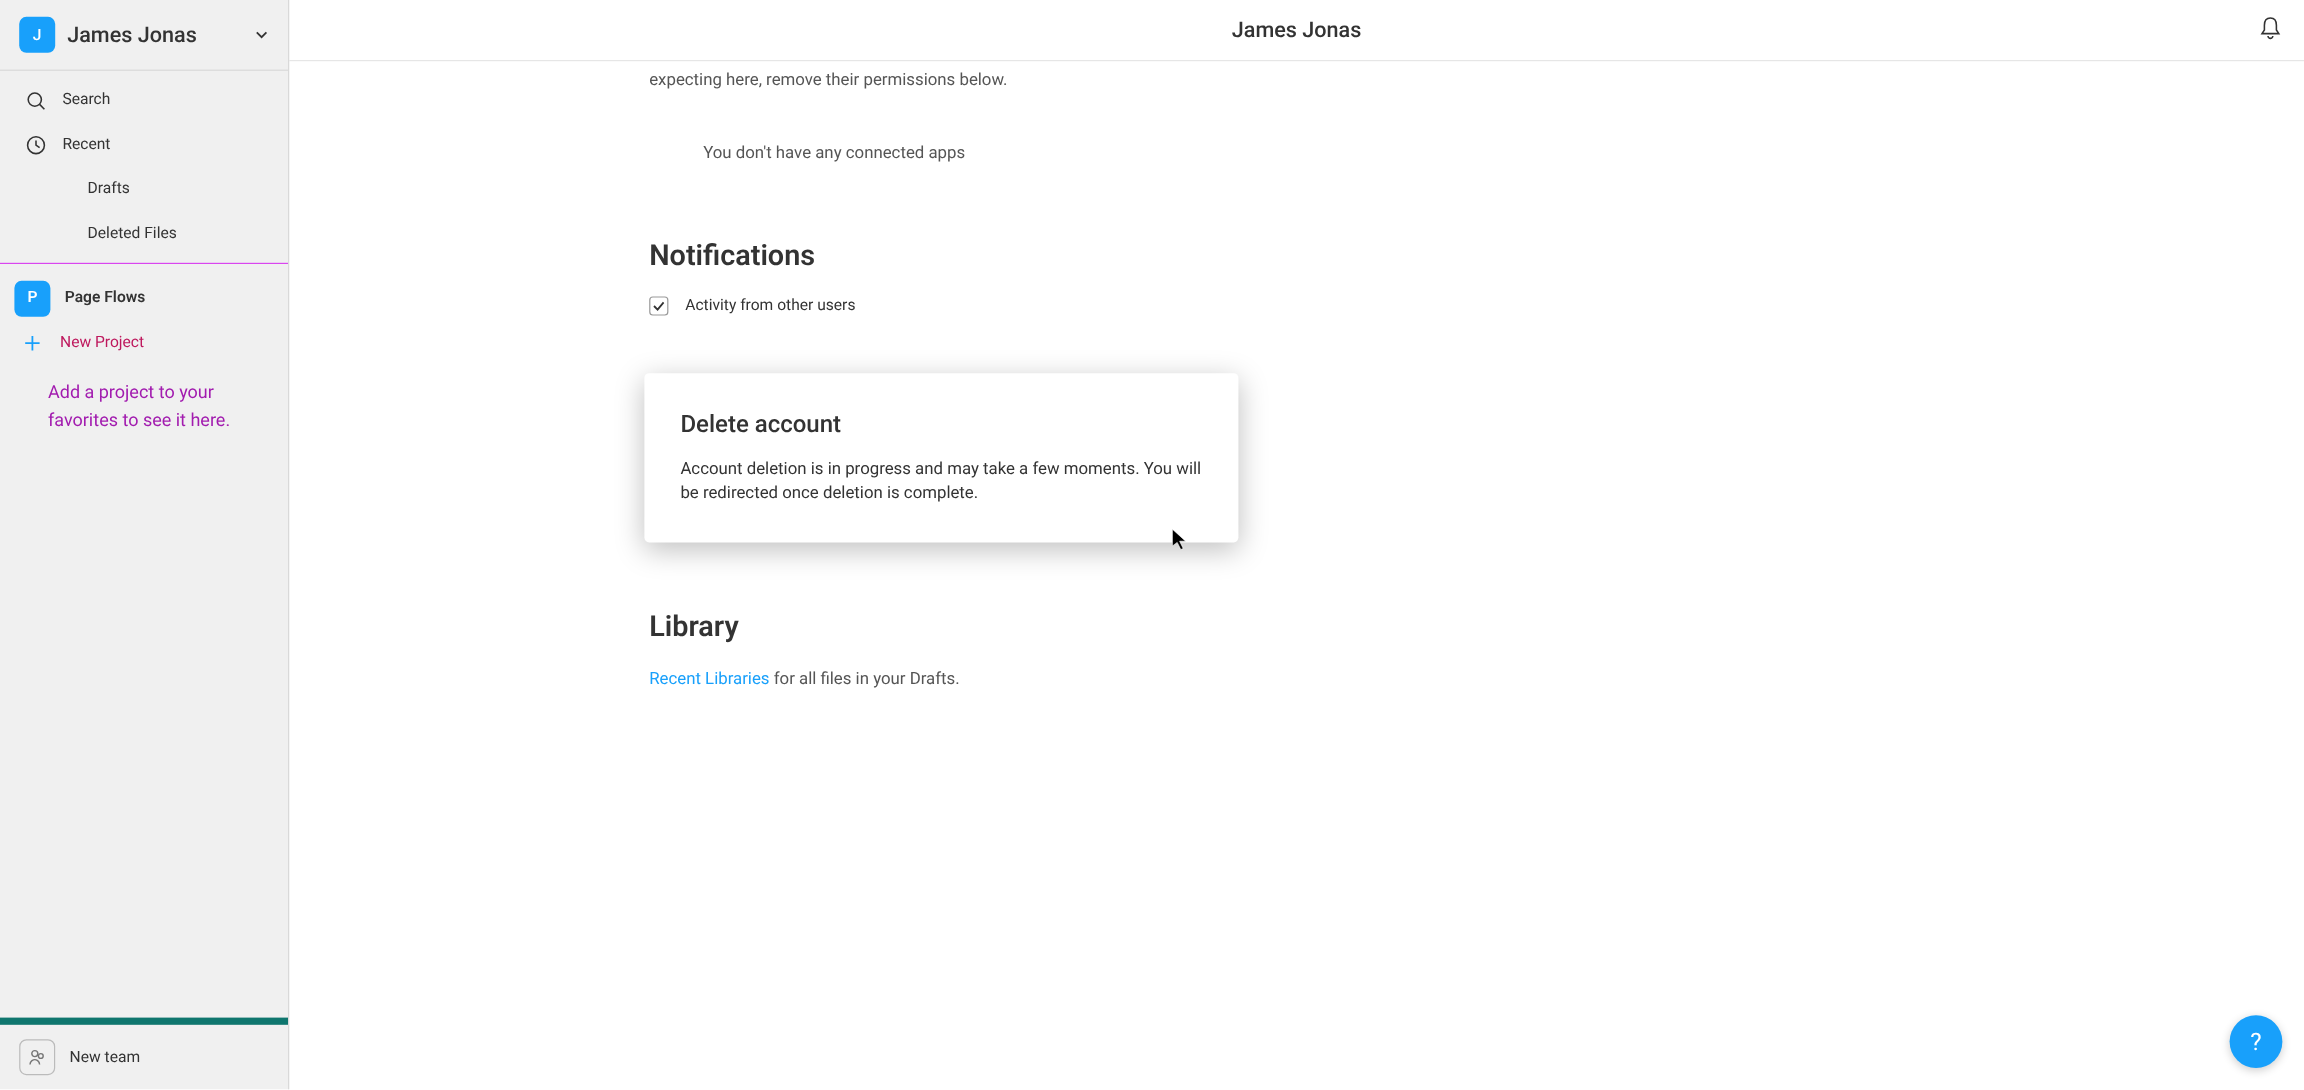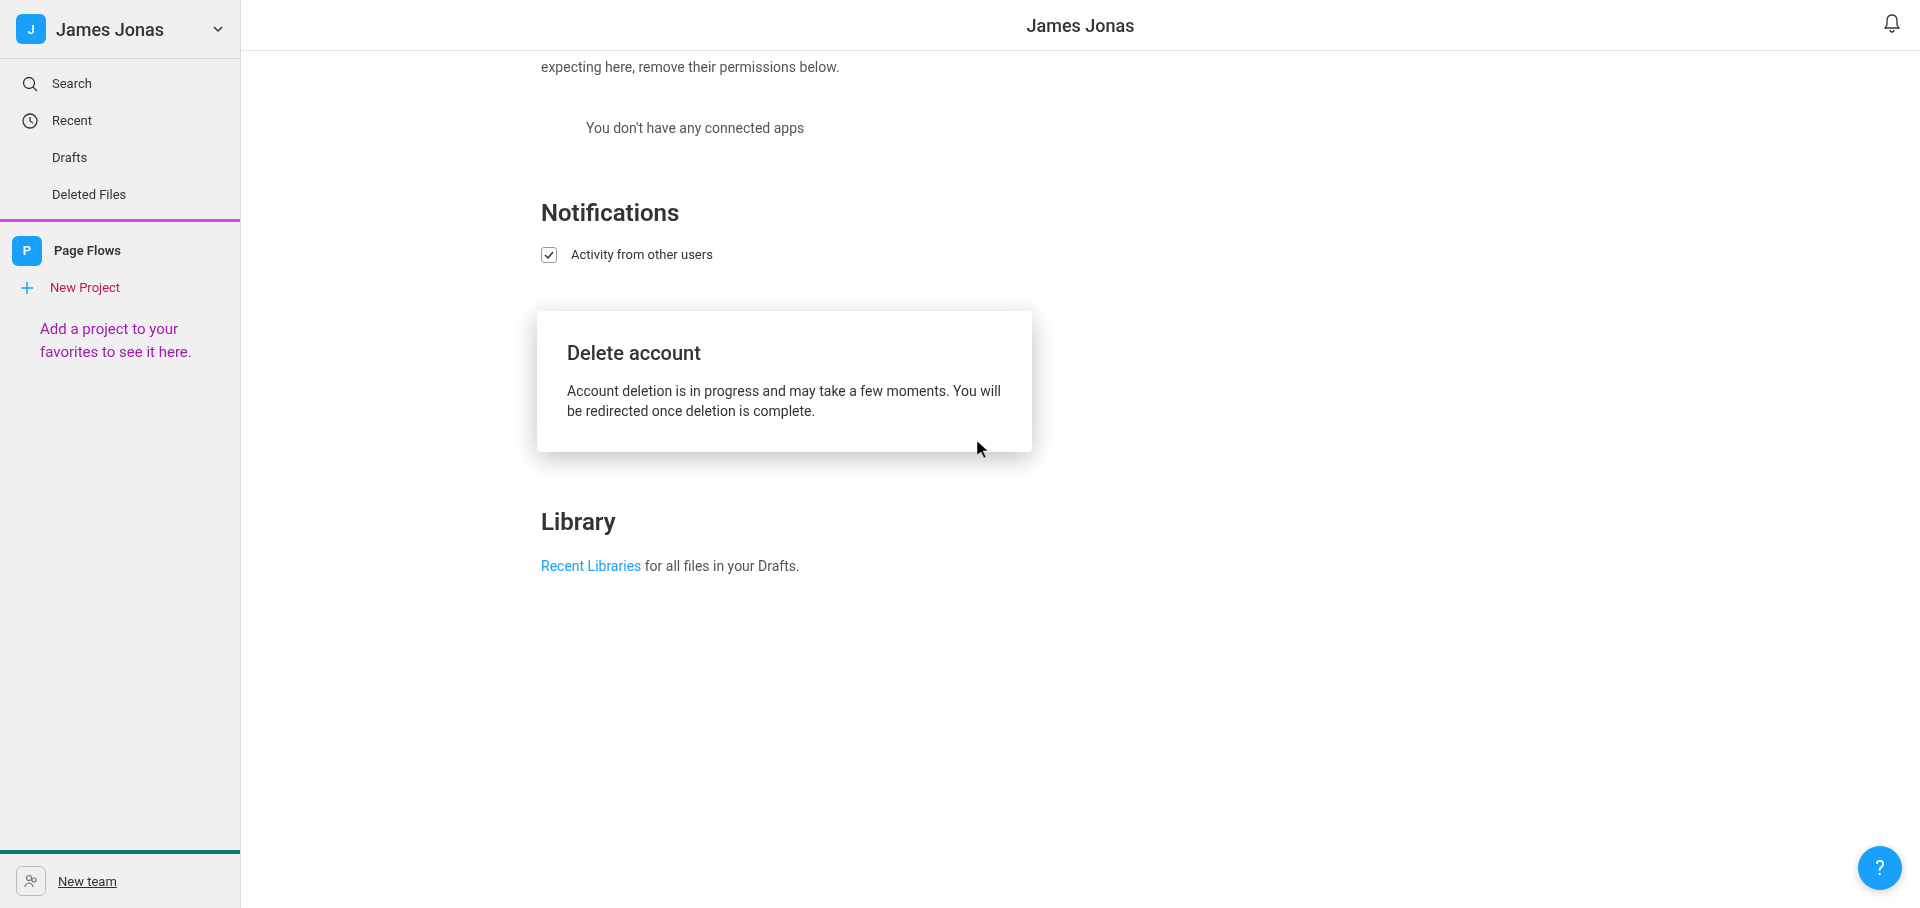--- a/index.html
+++ b/index.html
@@ -6,32 +6,32 @@
   html, body { width: 1920px; height: 908px; overflow: hidden; font-family: -apple-system, BlinkMacSystemFont, "Segoe UI", Roboto, Helvetica, Arial, sans-serif; background: #fff; color: #333; }
   .app { display: flex; height: 100%; }
 
   
   .sidebar { width: 241px; background: #f0f0f0; border-right: 1px solid #d9d9d9; display: flex; flex-direction: column; }
   .sidebar-top { padding: 10px 12px; border-bottom: 1px solid #d9d9d9; }
   .sidebar-top-inner { display: flex; align-items: center; gap: 10px; padding: 4px; cursor: pointer; }
   .avatar { width: 30px; height: 30px; border-radius: 6px; background: #18a0fb; color: #fff; display: flex; align-items: center; justify-content: center; font-size: 13px; font-weight: 500; }
   .user-name { font-size: 18px; font-weight: 500; flex: 1; }
   .chev { color: #333; }
-  .nav { padding: 6px 0; border-bottom: 3px solid #d946ef; }
+  .nav { padding: 6px 0; border-bottom: 1px solid #d946ef; }
   .nav-item { display: flex; align-items: center; gap: 12px; padding: 0 20px; height: 37px; font-size: 13px; color: #333; cursor: pointer; }
   .nav-item .icon { width: 20px; display: flex; justify-content: center; }
-  .nav-item.indent { padding-left: 52px; }
+  .nav-item.indent { padding-left: 73px; }
   .teams { padding: 10px 0 6px 0; }
   .team-row { display: flex; align-items: center; gap: 12px; padding: 0 12px; height: 37px; font-size: 13px; font-weight: 600; cursor: pointer; }
   .team-avatar { width: 30px; height: 30px; border-radius: 6px; background: #18a0fb; color: #fff; display: flex; align-items: center; justify-content: center; font-size: 13px; font-weight: 600; }
   .new-proj { display: flex; align-items: center; gap: 12px; padding: 0 16px; height: 37px; font-size: 13px; color: #be185d; cursor: pointer; }
   .new-proj .plus { width: 22px; height: 22px; display: flex; align-items: center; justify-content: center; color: #18a0fb; }
   .favorites-hint { padding: 12px 40px; font-size: 15px; color: #a21caf; line-height: 1.5; }
   .sidebar-spacer { flex: 1; }
-  .sidebar-footer { border-top: 4px solid #0f766e; padding: 8px 12px; text-decoration: underline; }
+  .sidebar-footer { border-top: 6px solid #0f766e; padding: 8px 12px; }
   .new-team { display: flex; align-items: center; gap: 12px; padding: 4px; font-size: 13px; cursor: pointer; }
   .new-team-icon { width: 30px; height: 30px; border: 1px solid #bbb; border-radius: 6px; display: flex; align-items: center; justify-content: center; color: #777; }
 
   
   .main { flex: 1; display: flex; flex-direction: column; position: relative; }
   .header { height: 51px; border-bottom: 1px solid #e6e6e6; display: flex; align-items: center; justify-content: center; position: relative; }
   .header-title { font-size: 18px; font-weight: 500; }
   .bell { position: absolute; right: 16px; top: 50%; transform: translateY(-50%); width: 24px; height: 24px; display: flex; align-items: center; justify-content: center; cursor: pointer; }
 
   .content { flex: 1; overflow: auto; padding: 0 300px 52px 300px; }

